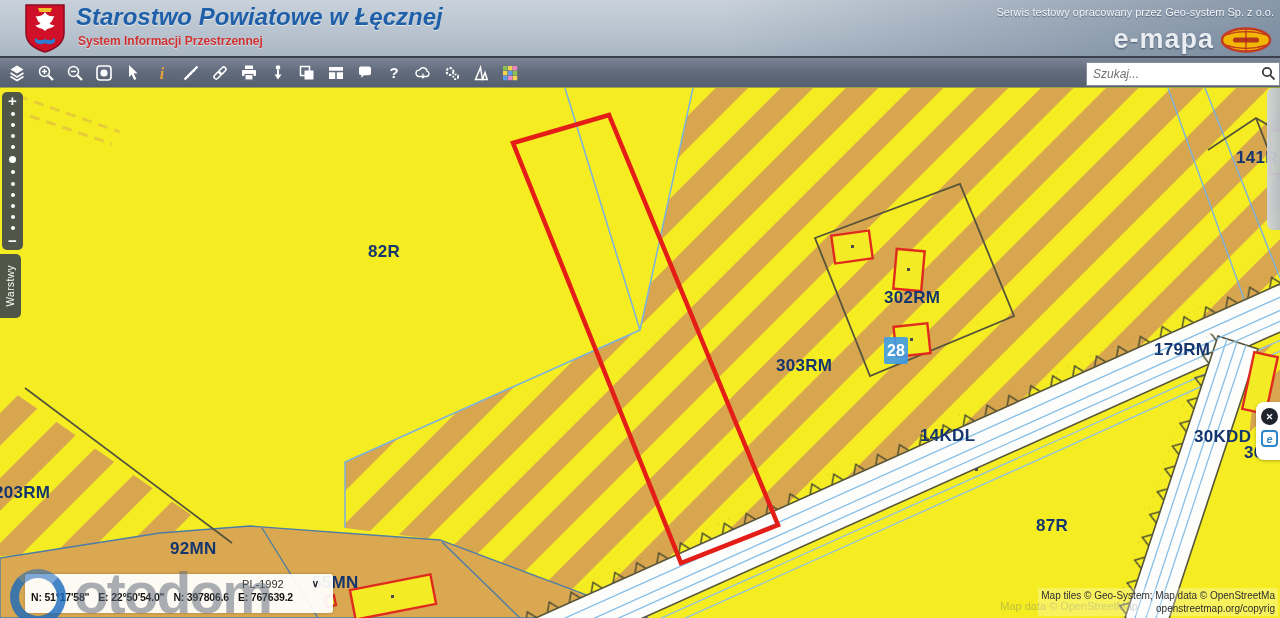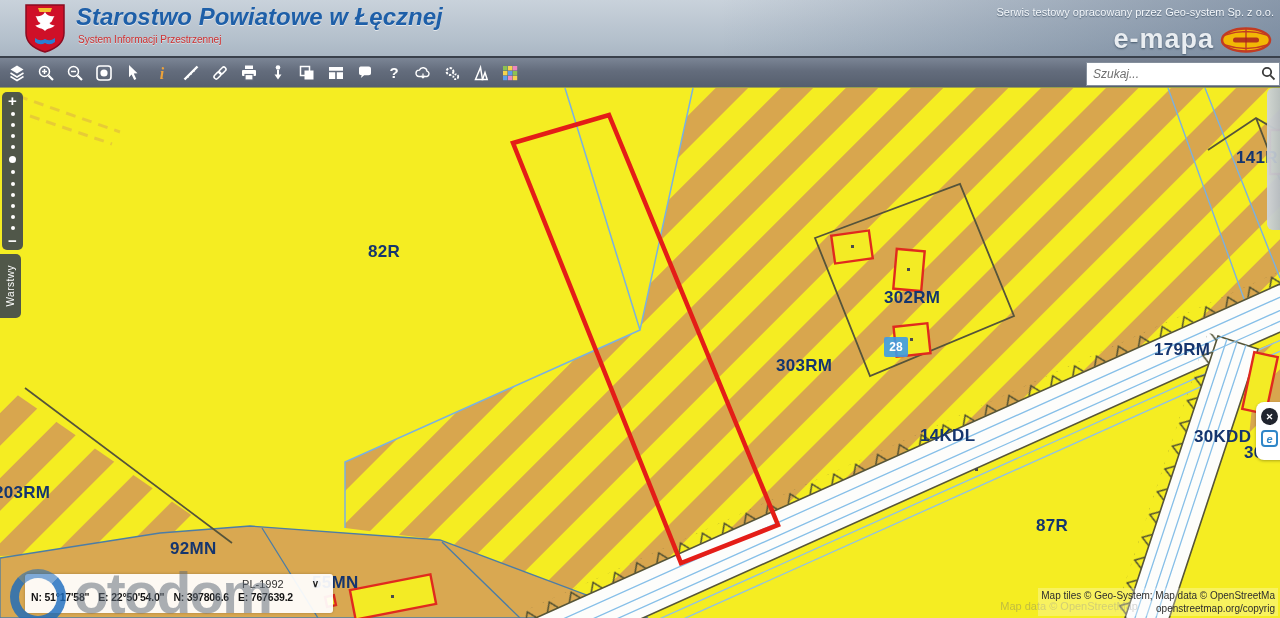--- a/index.html
+++ b/index.html
@@ -8,21 +8,21 @@
 
   
   .hdr{position:absolute;left:0;top:0;width:1280px;height:58px;
        background:linear-gradient(180deg,#c9d2db 0%,#b4c0cc 70%,#aab7c4 100%);
        border-bottom:2px solid #39404b;box-sizing:border-box;}
   .hdr-right-shade{position:absolute;right:0;top:0;height:100%;width:560px;
        background:linear-gradient(90deg,rgba(90,110,135,0) 0%,rgba(84,104,130,.55) 100%);}
   .crest{position:absolute;left:24px;top:4px;}
   .hdr-title{position:absolute;left:76px;top:3px;font-size:24px;font-weight:bold;
        font-style:italic;color:#1e5fa8;text-shadow:0 1px 0 rgba(255,255,255,.6);}
-  .hdr-sub{position:absolute;left:78px;top:34px;font-size:10px;font-weight:normal;
+  .hdr-sub{position:absolute;left:78px;top:34px;font-size:12px;font-weight:bold;
        color:#d03131;text-shadow:0 1px 0 rgba(255,255,255,.5);}
   .svc-note{position:absolute;right:6px;top:6px;font-size:11px;color:#f2f6fa;
        text-shadow:0 1px 1px rgba(40,60,80,.6);}
   .emapa{position:absolute;right:66px;top:24px;font-size:27px;font-weight:bold;
        color:#e9edf1;text-shadow:0 1px 2px rgba(40,60,80,.7);letter-spacing:1px;}
   .globe{position:absolute;right:8px;top:27px;}
 
   
   .tbar{position:absolute;left:0;top:58px;width:1280px;height:30px;
         background:linear-gradient(180deg,#7b8595 0%,#636c7c 45%,#565f6e 100%);
@@ -35,22 +35,22 @@
   .search input{flex:1;border:none;outline:none;font-size:12px;padding:0 0 0 6px;
         font-family:"Liberation Sans",sans-serif;color:#333;}
   .search input::placeholder{font-style:italic;color:#707070;}
   .search .mag{width:22px;height:20px;display:flex;align-items:center;justify-content:center;}
 
   
   .map{position:absolute;left:0;top:88px;width:1280px;height:530px;overflow:hidden;cursor:default;}
   .map svg.base{position:absolute;left:0;top:0;}
   .plabel{position:absolute;font-size:17px;font-weight:bold;color:#15356e;
         white-space:nowrap;letter-spacing:.3px;pointer-events:none;}
-  .chip28{position:absolute;left:884px;top:249px;min-width:20px;height:20px;
-        background:rgba(61,155,233,.9);color:#fff;font-size:12px;font-weight:bold;
+  .chip28{position:absolute;left:884px;top:249px;min-width:20px;height:27px;
+        background:rgba(61,155,233,.9);color:#fff;font-size:16px;font-weight:bold;
         display:flex;align-items:center;justify-content:center;border-radius:2px;padding:0 2px;}
 
   
   .zoombar{position:absolute;left:2px;top:92px;width:21px;height:158px;
         background:rgba(57,66,78,.88);border-radius:5px;display:flex;flex-direction:column;
         align-items:center;color:#fff;}
   .zoombar .zbtn{height:18px;line-height:18px;font-size:15px;font-weight:bold;cursor:pointer;}
   .zoombar .dots{flex:1;display:flex;flex-direction:column;align-items:center;
         justify-content:space-between;padding:2px 0;}
   .zdot{width:4px;height:4px;border-radius:50%;background:#fff;cursor:pointer;}

